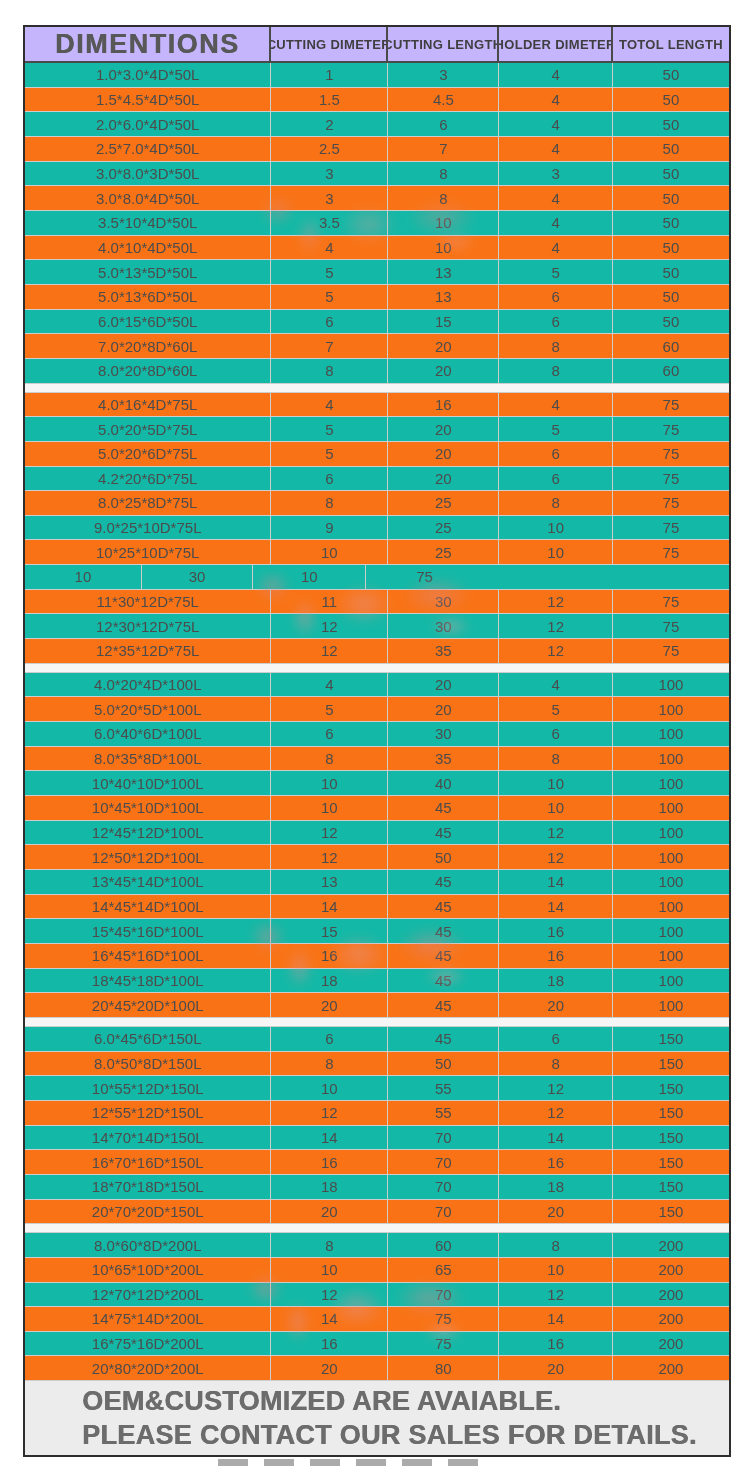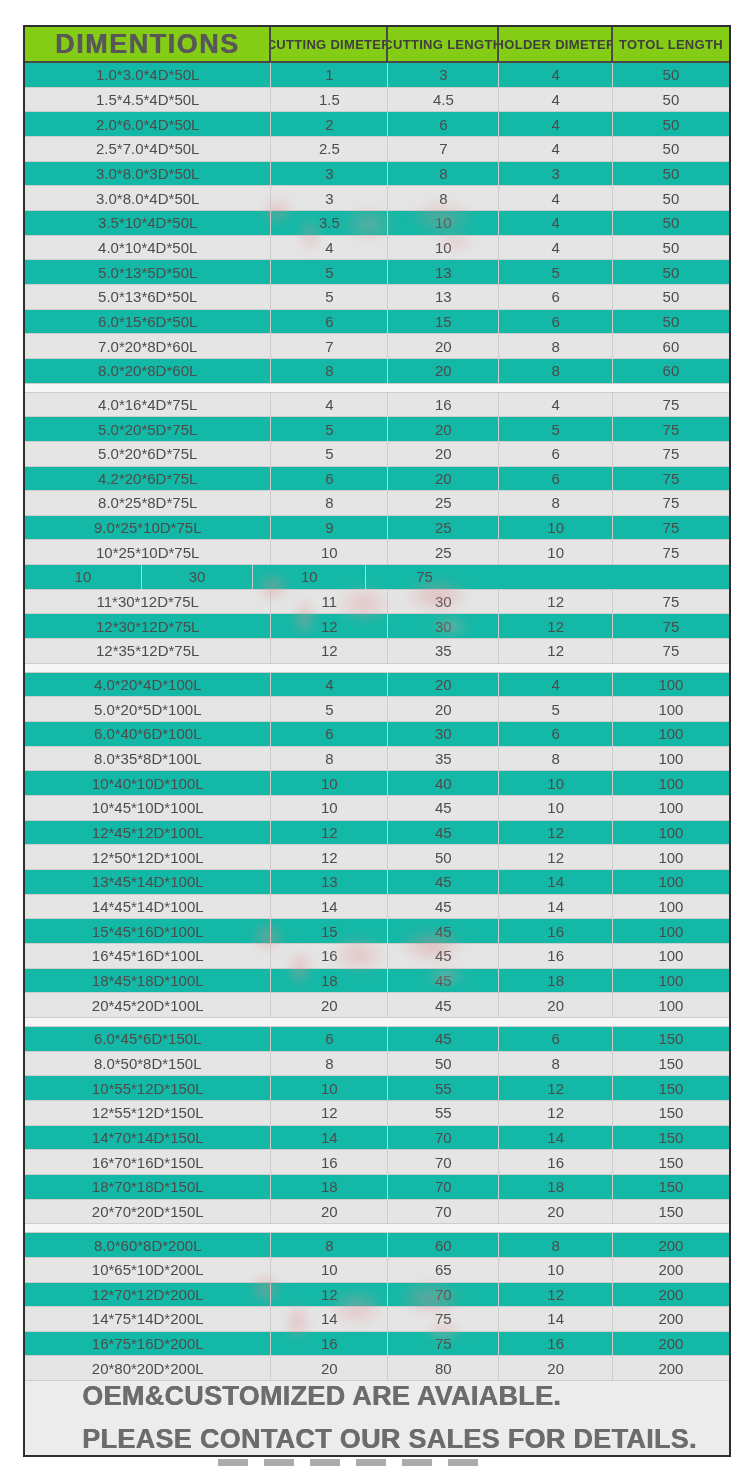--- a/index.html
+++ b/index.html
@@ -9,57 +9,57 @@
     font-family: "Liberation Sans", sans-serif;
   }
   .page { position: relative; width: 750px; height: 1476px; background: #fff; overflow: hidden; }
 
   .spec-table {
     position: absolute; left: 23px; top: 25px; width: 708px;
     border: 2px solid #2e2e2e; background: #fff;
   }
 
   
-  .thead { display: flex; height: 36px; border-bottom: 2px solid #4a4a4a; background: #84cc16; }
+  .thead { display: flex; height: 36px; border-bottom: 2px solid #4a4a4a; background: #c4b5fd; }
   .th {
     display: flex; align-items: center; justify-content: center;
     border-right: 2px solid #4a4a4a;
     font-weight: bold; color: #3f3f3f; font-size: 13px; letter-spacing: 0.3px;
     text-align: center; overflow: hidden; white-space: nowrap;
   }
   .th:last-child { border-right: none; text-align: center; }
   .th.dim {
     font-size: 27px; color: #585858; letter-spacing: 1.5px;
     text-shadow: 0.6px 0 #585858;
   }
 
   
   .c1 { flex: 0 0 35.0%; }
   .c2 { flex: 0 0 16.6%; }
   .c3 { flex: 0 0 15.8%; text-align: center; }
   .c4 { flex: 0 0 16.1%; }
   .c5 { flex: 0 0 16.5%; }
 
   
-  .row { display: flex; height: 24.67px; border-bottom: 1px solid #cdcdcd; background: #e5e5e5; }
+  .row { display: flex; height: 24.67px; border-bottom: 1px solid #cdcdcd; background: #f97316; }
   .row.shade { background: #14b8a6; }
   .cell {
     display: flex; align-items: center; justify-content: center;
     border-right: 1px solid #cdcdcd;
     font-size: 15px; color: #4c4c4c; white-space: nowrap; overflow: hidden;
   }
   .cell:last-child { border-right: none; }
 
   
   .sep { height: 9px; background: #f6f6f6; border-bottom: 1px solid #cdcdcd; }
 
   
   .tfoot {
     height: 74px; background: #ececec;
-    display: flex; flex-direction: column; justify-content: space-between;
+    display: flex; flex-direction: column; justify-content: center;
     padding-left: 57px; gap: 3px;
   }
   .tfoot .line {
     font-size: 27px; font-weight: bold; color: #6c6c6c;
     letter-spacing: 0.3px; line-height: 1.15;
     text-shadow: 0.6px 0 #6c6c6c;
     white-space: nowrap;
   }
 
   

